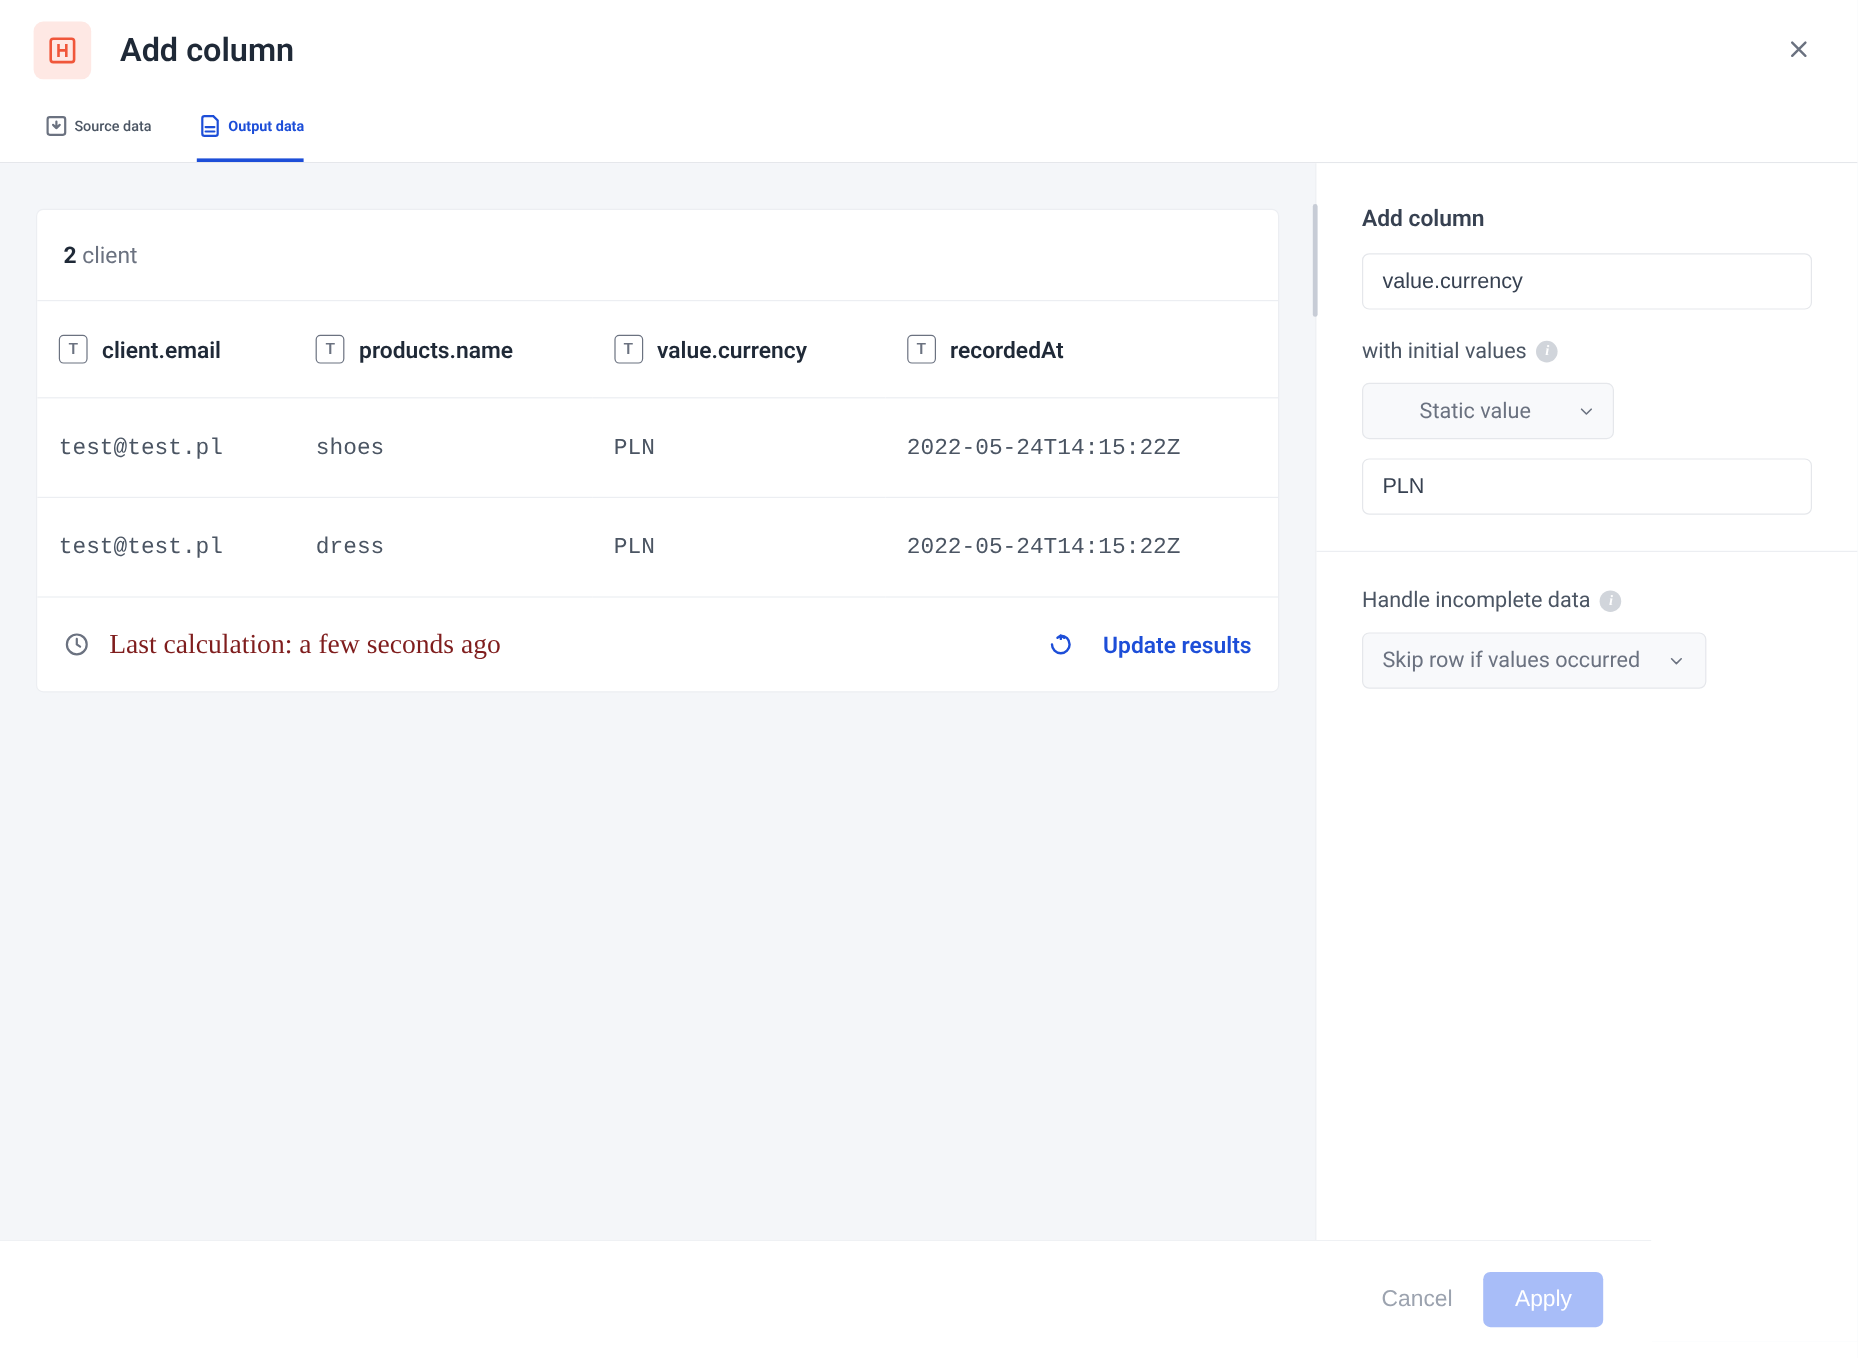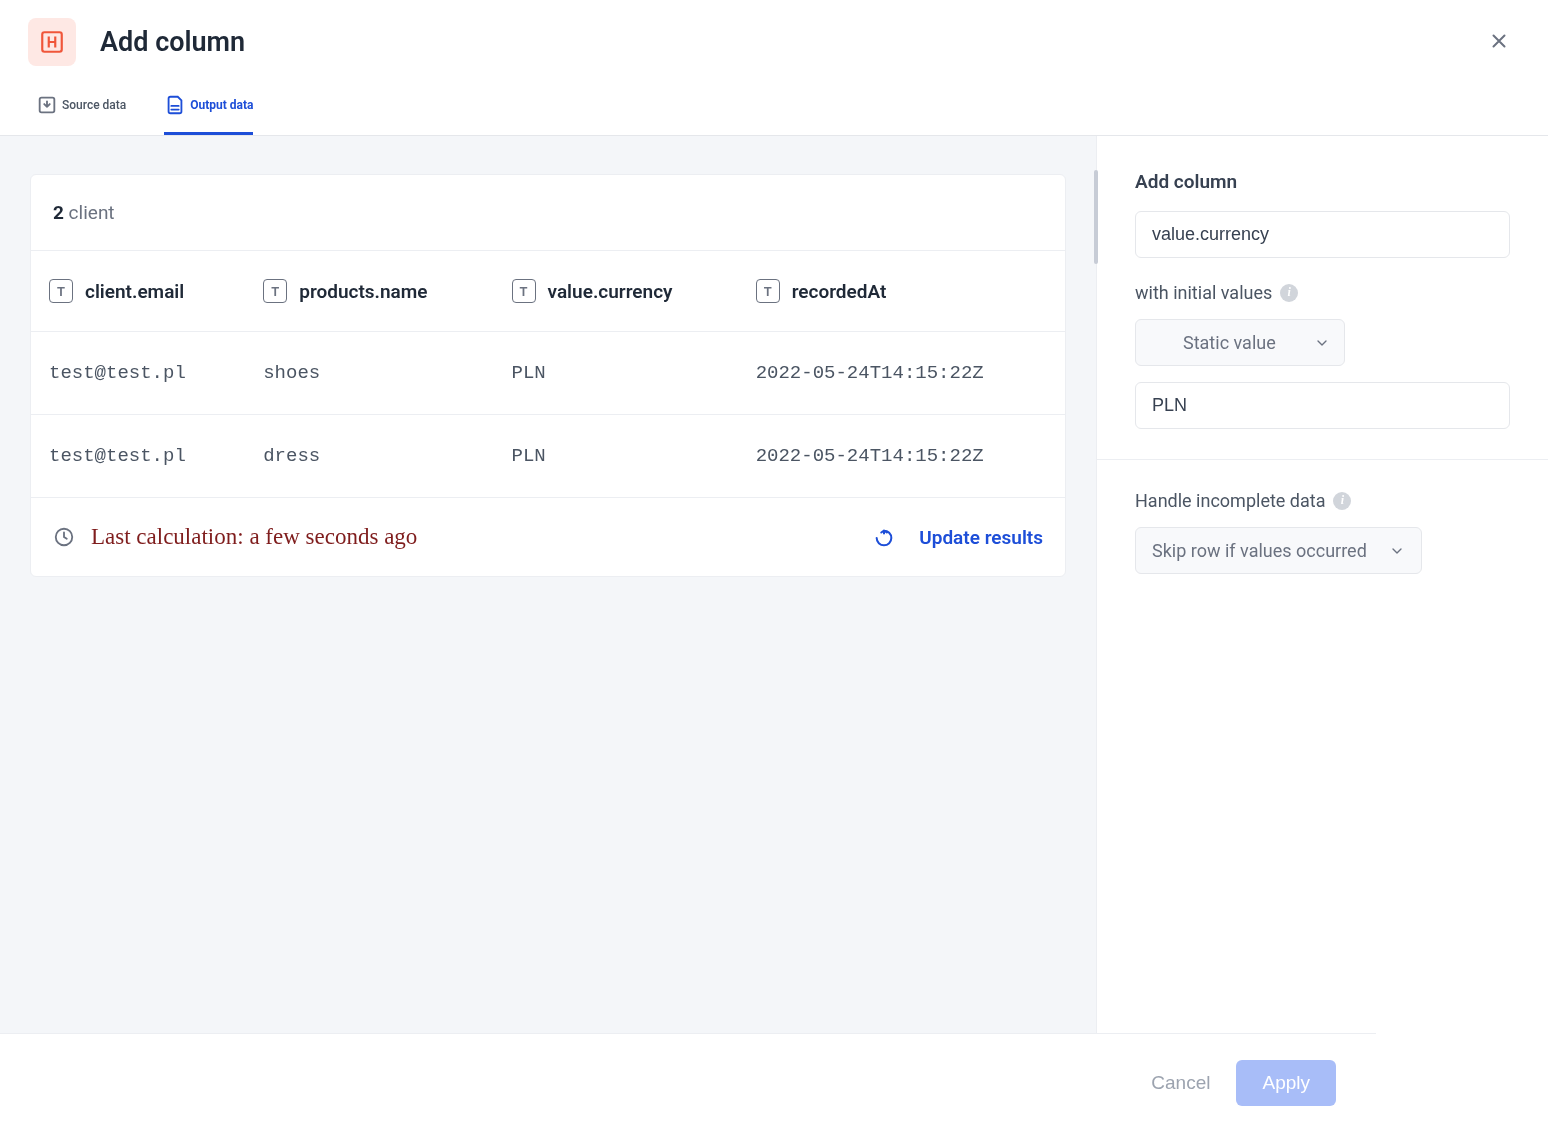--- a/index.html
+++ b/index.html
@@ -20,21 +20,21 @@
 .records { padding: 26px 22px; font-size: 19px; color: #6b7280; border-bottom: 1px solid #eceef2; }
 .records b { color: #1f2937; font-weight: 700; }
 table { width: 100%; border-collapse: collapse; }
 th { text-align: left; padding: 28px 18px; font-size: 19px; font-weight: 600; color: #1f2937; border-bottom: 1px solid #eceef2; }
 th .th-wrap { display: flex; align-items: center; gap: 12px; }
 .type-icon { width: 24px; height: 24px; border: 1.5px solid #6b7280; border-radius: 4px; display: flex; align-items: center; justify-content: center; font-size: 13px; font-weight: 600; color: #6b7280; flex-shrink: 0; }
 td { padding: 30px 18px; font-size: 19px; color: #4b5563; border-bottom: 1px solid #eceef2; font-family: Liberation Mono, monospace; }
 .footer-row { display: flex; align-items: center; padding: 26px 22px; }
 .clock { width: 22px; height: 22px; stroke: #6b7280; fill: none; margin-right: 16px; }
 .last-calc { font-size: 23px; color: #7f1d1d; font-family: Liberation Serif, serif; }
-.update { margin-left: auto; display: flex; align-items: flex-end; gap: 24px; color: #1d4ed8; font-size: 19px; font-weight: 600; cursor: pointer; }
+.update { margin-left: auto; display: flex; align-items: flex-start; gap: 24px; color: #1d4ed8; font-size: 19px; font-weight: 600; cursor: pointer; }
 .update svg { width: 22px; height: 22px; stroke: #1d4ed8; fill: none; }
 .right { width: 452px; background: #fff; border-left: 1px solid #eceef2; padding: 34px 38px; position: relative; }
 .right::before { content: ''; position: absolute; left: -3px; top: 34px; width: 4px; height: 94px; background: #c7ccd6; border-radius: 2px; }
 .panel-title { font-size: 19px; font-weight: 600; color: #374151; margin-bottom: 18px; }
 .input, .select { width: 100%; border: 1px solid #e5e7eb; border-radius: 6px; padding: 12px 16px; font-size: 18px; color: #374151; background: #fff; }
 .select { background: #f8f9fb; cursor: pointer; display: flex; align-items: center; justify-content: space-between; color: #6b7280; }
 .select svg { width: 16px; height: 16px; stroke: #6b7280; fill: none; }
 .label-row { display: flex; align-items: center; gap: 8px; margin: 24px 0 16px 0; font-size: 18px; color: #4b5563; }
 .info-icon { width: 18px; height: 18px; border-radius: 50%; background: #d1d5db; color: #fff; display: flex; align-items: center; justify-content: center; font-size: 12px; font-weight: 700; font-style: italic; font-family: serif; }
 .divider { border: none; border-top: 1px solid #eceef2; margin: 30px -38px; }

